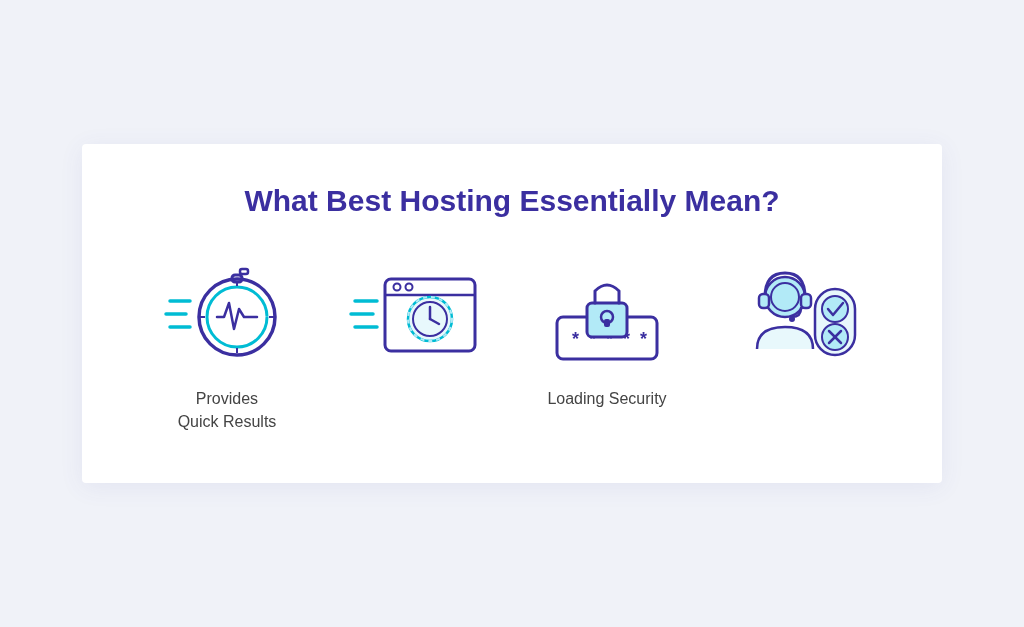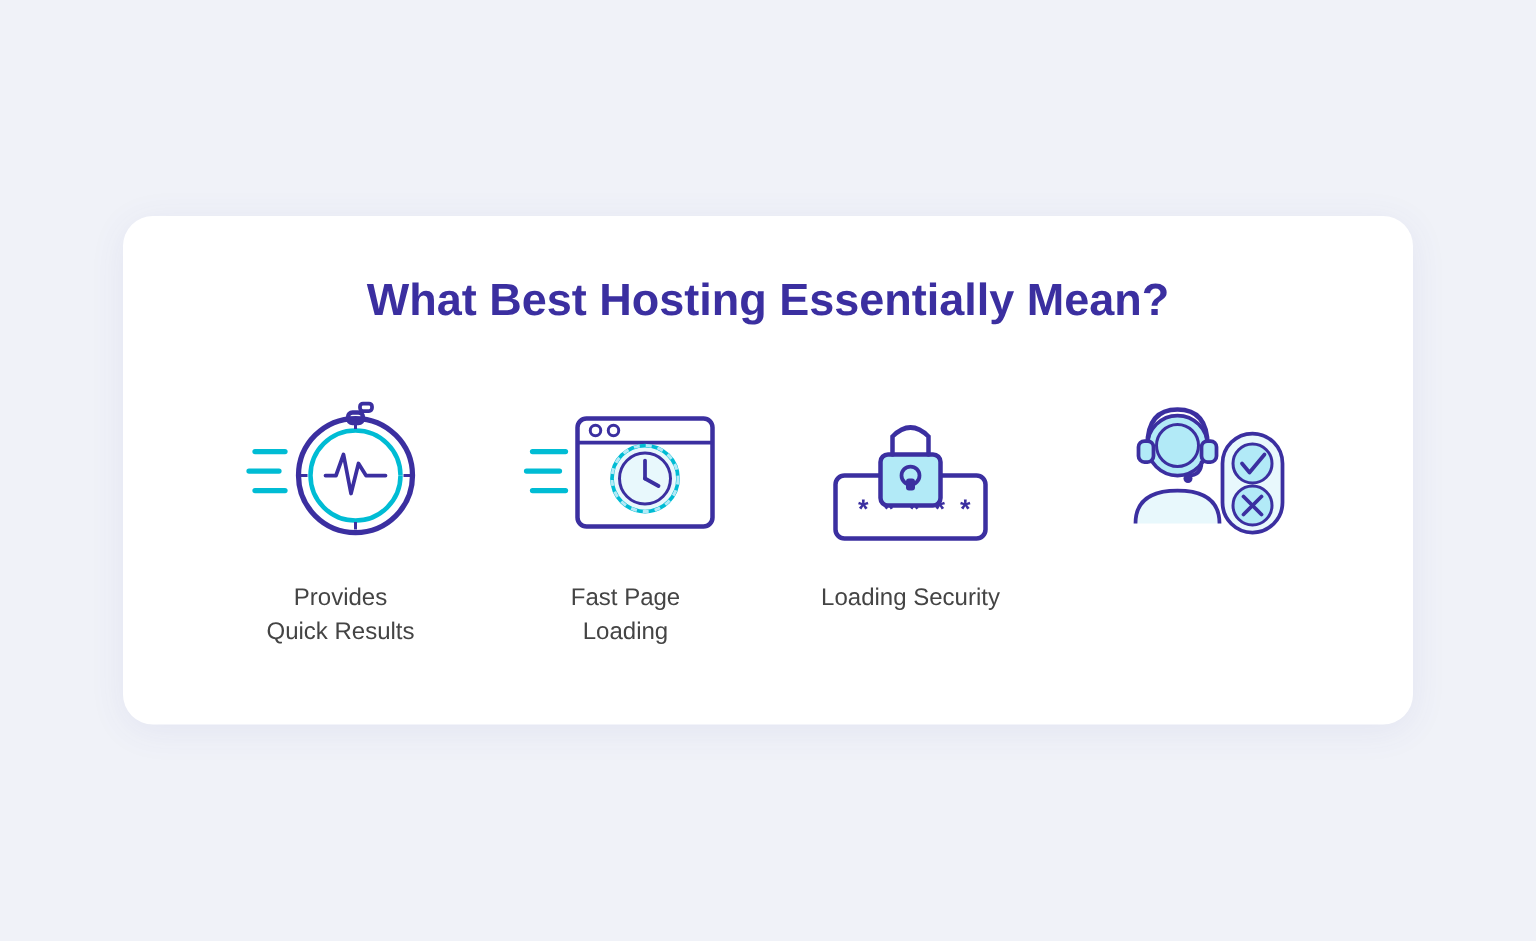--- a/index.html
+++ b/index.html
@@ -10,21 +10,21 @@
       display: flex;
       justify-content: center;
       align-items: center;
       min-height: 100vh;
       width: 1024px;
       height: 627px;
     }
 
     .card {
       background: #ffffff;
-      border-radius: 20px;
+      border-radius: 4px;
       padding: 40px 60px 50px;
       width: 860px;
       box-shadow: 0 4px 24px rgba(80,80,160,0.08);
     }
 
     .title {
       text-align: center;
       font-size: 30px;
       font-weight: 800;
       color: #3b2fa0;
@@ -116,21 +116,20 @@
 
           <circle cx="83" cy="60" r="22" fill="#e8f8fc" stroke="#00bcd4" stroke-width="2.5"></circle>
           <circle cx="83" cy="60" r="17" fill="none" stroke="#3b2fa0" stroke-width="2"></circle>
 
           <line x1="83" y1="60" x2="83" y2="48" stroke="#3b2fa0" stroke-width="2.5" stroke-linecap="round"></line>
           <line x1="83" y1="60" x2="92" y2="65" stroke="#3b2fa0" stroke-width="2.5" stroke-linecap="round"></line>
 
           <circle cx="83" cy="60" r="22" fill="none" stroke="#b2eaf7" stroke-width="2" stroke-dasharray="4 4"></circle>
         </svg>
       </div>
-      <div class="label">Fast Page<br>Loading</div>
     </div>
 
     <div class="feature">
       <div class="icon-wrap">
         <svg width="130" height="110" viewBox="0 0 130 110">
 
           <rect x="15" y="58" width="100" height="42" rx="6" fill="none" stroke="#3b2fa0" stroke-width="3"></rect>
 
           <text x="30" y="86" font-size="18" fill="#3b2fa0" font-weight="bold">*</text>
           <text x="47" y="86" font-size="18" fill="#3b2fa0" font-weight="bold">*</text>

